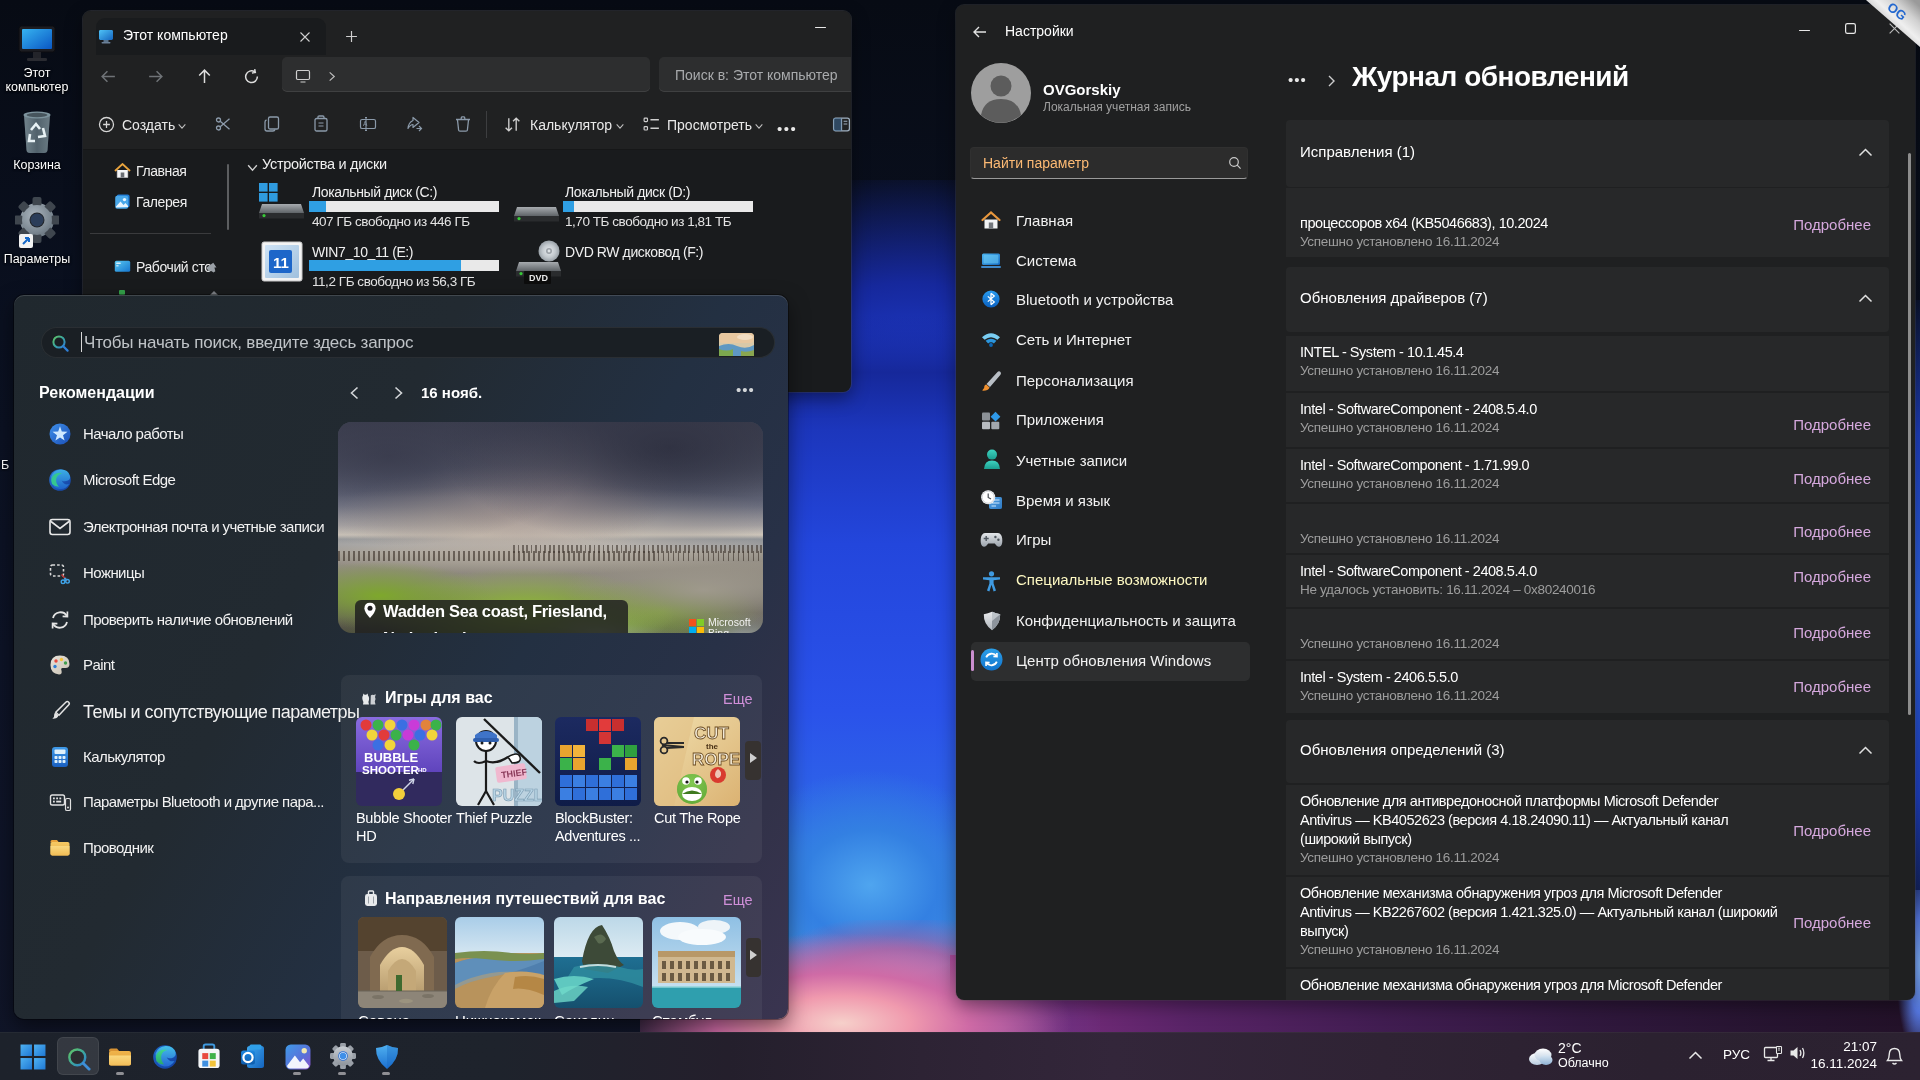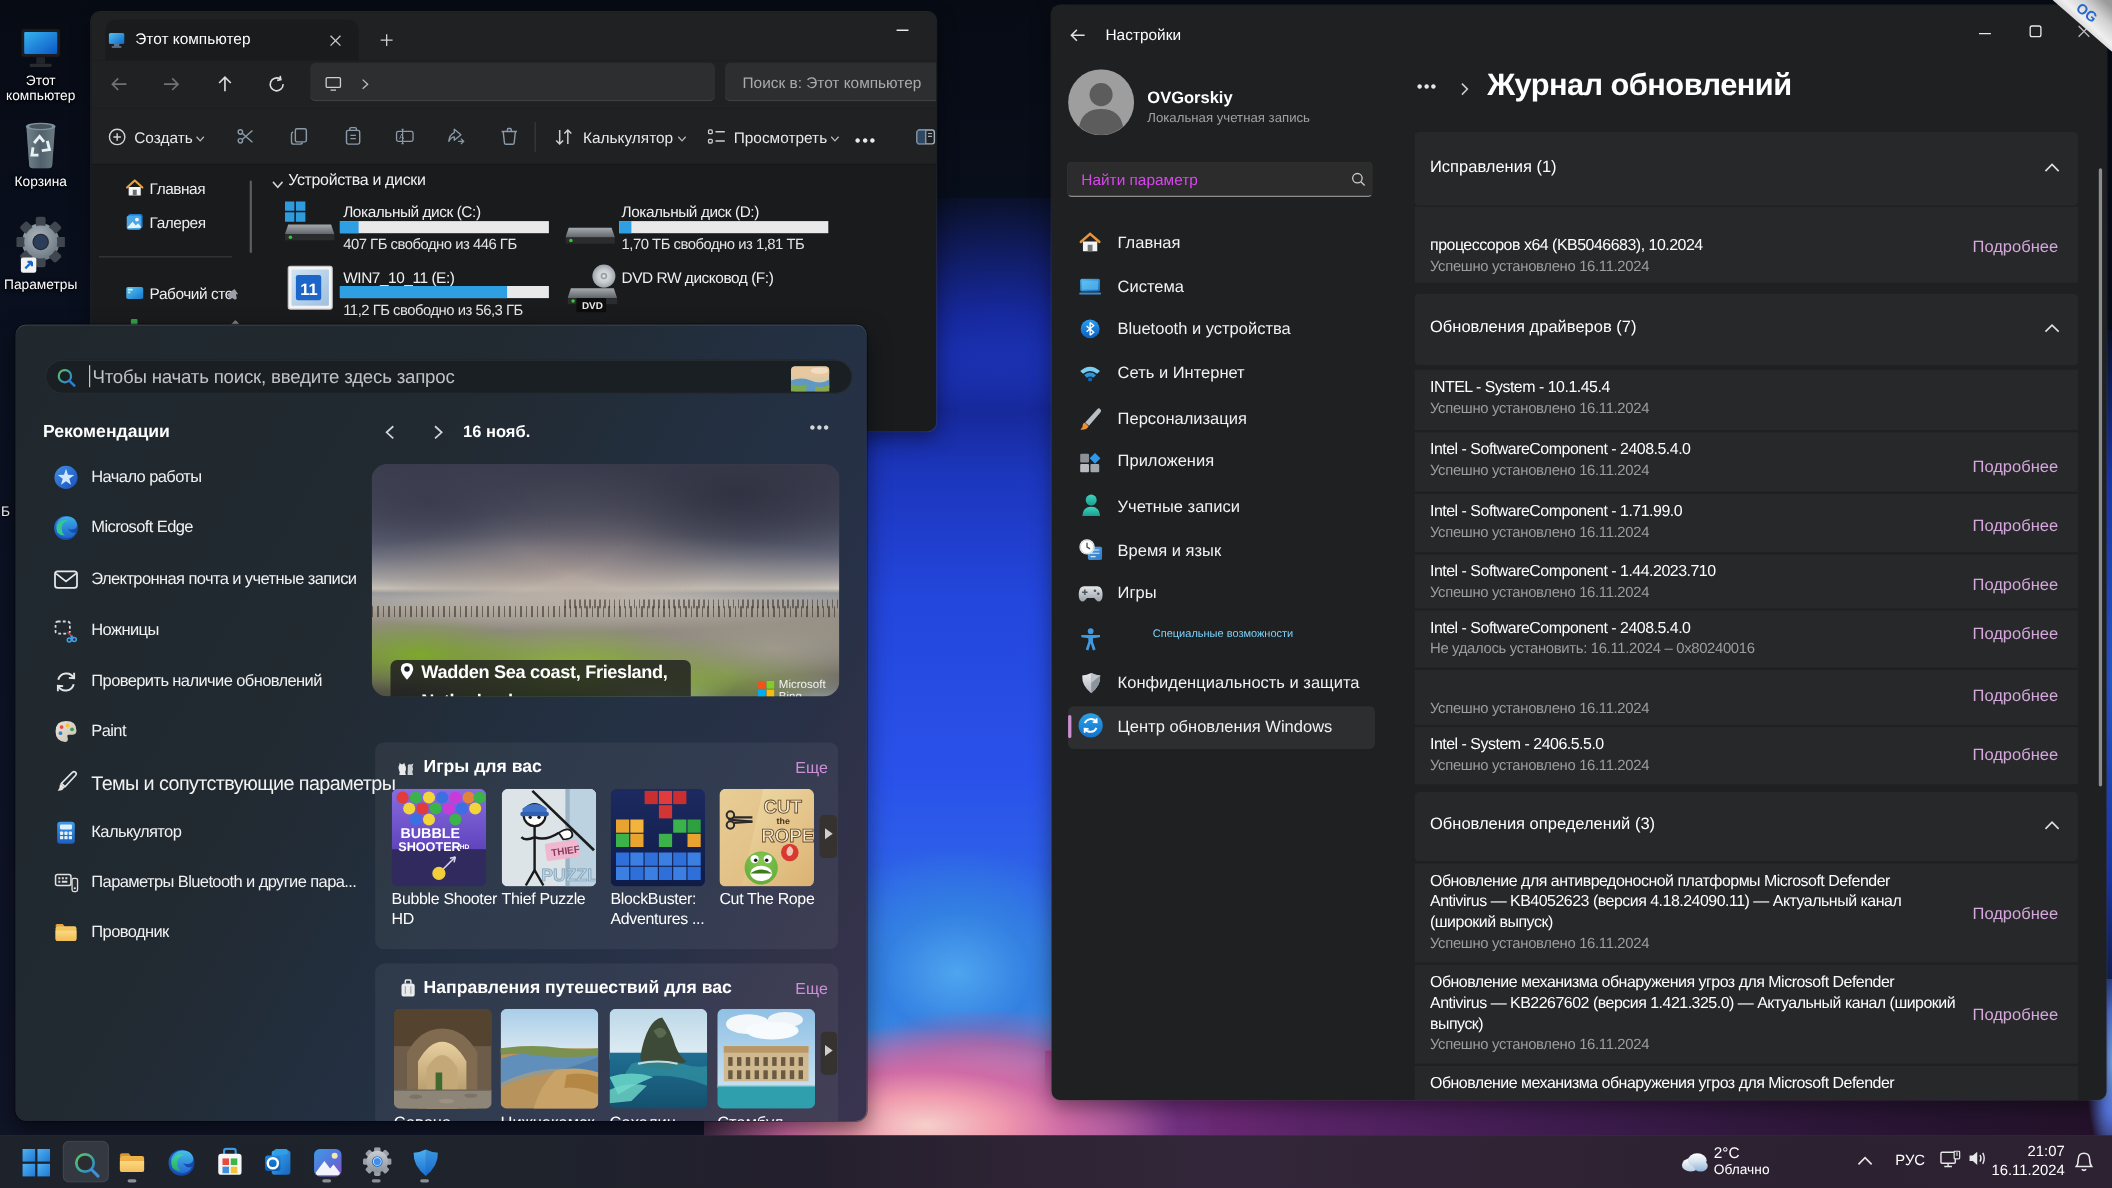--- a/index.html
+++ b/index.html
@@ -421,21 +421,21 @@
 
     <svg class="abs" style="left:15px;top:58px;" width="60" height="60" viewBox="0 0 60 60">
       <circle cx="30" cy="30" r="30" fill="#9e9e9e"></circle>
       <circle cx="30" cy="23" r="10.5" fill="#5c5c5c"></circle>
       <path d="M10 52 Q13 36 30 36 Q47 36 50 52 A30 30 0 0 1 10 52 Z" fill="#5c5c5c"></path>
     </svg>
     <div class="abs" style="left:87px;top:76px;color:#ffffff;font-size:15px;font-weight:bold;">OVGorskiy</div>
     <div class="abs" style="left:87px;top:95px;color:#a0a0a0;font-size:12px;">Локальная учетная запись</div>
 
     <div class="abs" style="left:14px;top:142px;width:278px;height:32px;background:#2c2c2c;border:1px solid #303030;border-bottom:1px solid #9a9a9a;border-radius:4px;"></div>
-    <div class="abs" style="left:27px;top:150px;color:#d946ef;font-size:14px;">Найти параметр</div>
+    <div class="abs" style="left:27px;top:150px;color:#fdba74;font-size:14px;">Найти параметр</div>
     <svg class="abs" style="left:272px;top:151px;" width="14" height="14" viewBox="0 0 14 14">
         <circle cx="6" cy="6" r="4.3" fill="none" stroke="#c9c9c9" stroke-width="1.2"></circle>
         <path d="M9.2 9.2 L12.6 12.6" stroke="#c9c9c9" stroke-width="1.2"></path>
       </svg>
 
     <div class="abs" style="left:15px;top:637px;width:279px;height:39px;background:#2d2e2f;border-radius:5px;"></div>
     <div class="abs" style="left:15px;top:645px;width:3px;height:21px;background:#cb8fd0;border-radius:2px;"></div>
 
     <svg class="abs" style="left:25px;top:206px;" width="20" height="19" viewBox="0 0 20 19">
   <path d="M1.5 9 L10 1.5 L18.5 9" fill="none" stroke="#e8963c" stroke-width="2.2" stroke-linecap="round"></path>
@@ -520,21 +520,21 @@
             <stop offset="0" stop-color="#e4e7ea"></stop>
             <stop offset="1" stop-color="#9aa2ab"></stop>
           </linearGradient>
         </defs>
 </svg>
     <div class="abs" style="left:60px;top:526px;color:#f2f2f2;font-size:15px;">Игры</div>
     <svg class="abs" style="left:26px;top:566px;" width="19" height="21" viewBox="0 0 19 21">
   <circle cx="9.5" cy="2.8" r="2.6" fill="#3f9ae0"></circle>
   <path d="M1 6.2 L18 6.2 L18 8.4 L11.6 9.2 L11.6 12.5 L14 19.5 L11.6 20.4 L9.5 13.8 L7.4 20.4 L5 19.5 L7.4 12.5 L7.4 9.2 L1 8.4 Z" fill="#3f9ae0"></path>
 </svg>
-    <div class="abs" style="left:60px;top:566px;color:#7dd3fc;font-size:10px;margin-left:32px;">Специальные возможности</div>
+    <div class="abs" style="left:60px;top:566px;color:#fef9c3;font-size:15px;">Специальные возможности</div>
     <svg class="abs" style="left:27px;top:606px;" width="18" height="20" viewBox="0 0 18 20">
   <path d="M9 0.8 Q13 2.8 17.2 3.2 Q17.6 12.8 9 19.2 Q0.4 12.8 0.8 3.2 Q5 2.8 9 0.8 Z" fill="url(#shg)"></path>
   <path d="M9 0.8 Q13 2.8 17.2 3.2 Q17.6 12.8 9 19.2 Z" fill="#8d949c"></path>
   <path d="M9 0.8 Q13 2.8 17.2 3.2 L9 10 Z" fill="#c9ced4" opacity=".8"></path>
   <defs>
           <linearGradient id="shg" x1="0" y1="0" x2="0" y2="1">
             <stop offset="0" stop-color="#e8eaed"></stop>
             <stop offset="1" stop-color="#b0b6bd"></stop>
           </linearGradient>
         </defs>
@@ -580,21 +580,20 @@
 <div class="abs" style="left:344px;top:358px;color:#9d9d9d;font-size:13.5px;letter-spacing:-0.3px;">Успешно установлено 16.11.2024</div>
 <div class="abs" style="left:330px;top:388px;width:603px;height:54px;background:#272829;"></div>
 <div class="abs" style="left:344px;top:396px;width:560px;white-space:nowrap;color:#ffffff;font-size:14.5px;letter-spacing:-0.45px;">Intel - SoftwareComponent - 2408.5.4.0</div>
 <div class="abs" style="left:344px;top:415px;color:#9d9d9d;font-size:13.5px;letter-spacing:-0.3px;">Успешно установлено 16.11.2024</div>
 <div class="abs" style="left:770px;top:411px;width:145px;text-align:right;color:#d5a8dd;font-size:15px;">Подробнее</div>
 <div class="abs" style="left:330px;top:444px;width:603px;height:53px;background:#272829;"></div>
 <div class="abs" style="left:344px;top:452px;width:560px;white-space:nowrap;color:#ffffff;font-size:14.5px;letter-spacing:-0.45px;">Intel - SoftwareComponent - 1.71.99.0</div>
 <div class="abs" style="left:344px;top:471px;color:#9d9d9d;font-size:13.5px;letter-spacing:-0.3px;">Успешно установлено 16.11.2024</div>
 <div class="abs" style="left:770px;top:465px;width:145px;text-align:right;color:#d5a8dd;font-size:15px;">Подробнее</div>
 <div class="abs" style="left:330px;top:499px;width:603px;height:49px;background:#272829;"></div>
-<div class="abs" style="left:344px;top:507px;width:560px;white-space:nowrap;color:#ffffff;font-size:14.5px;letter-spacing:-0.45px;">Intel - SoftwareComponent - 1.44.2023.710</div>
 <div class="abs" style="left:344px;top:526px;color:#9d9d9d;font-size:13.5px;letter-spacing:-0.3px;">Успешно установлено 16.11.2024</div>
 <div class="abs" style="left:770px;top:518px;width:145px;text-align:right;color:#d5a8dd;font-size:15px;">Подробнее</div>
 <div class="abs" style="left:330px;top:550px;width:603px;height:52px;background:#272829;"></div>
 <div class="abs" style="left:344px;top:558px;width:560px;white-space:nowrap;color:#ffffff;font-size:14.5px;letter-spacing:-0.45px;">Intel - SoftwareComponent - 2408.5.4.0</div>
 <div class="abs" style="left:344px;top:577px;color:#9d9d9d;font-size:13.5px;letter-spacing:-0.3px;">Не удалось установить: 16.11.2024 – 0x80240016</div>
 <div class="abs" style="left:770px;top:563px;width:145px;text-align:right;color:#d5a8dd;font-size:15px;">Подробнее</div>
 <div class="abs" style="left:330px;top:604px;width:603px;height:50px;background:#272829;"></div>
 <div class="abs" style="left:344px;top:631px;color:#9d9d9d;font-size:13.5px;letter-spacing:-0.3px;">Успешно установлено 16.11.2024</div>
 <div class="abs" style="left:770px;top:619px;width:145px;text-align:right;color:#d5a8dd;font-size:15px;">Подробнее</div>
 <div class="abs" style="left:330px;top:656px;width:603px;height:52px;background:#272829;"></div>

